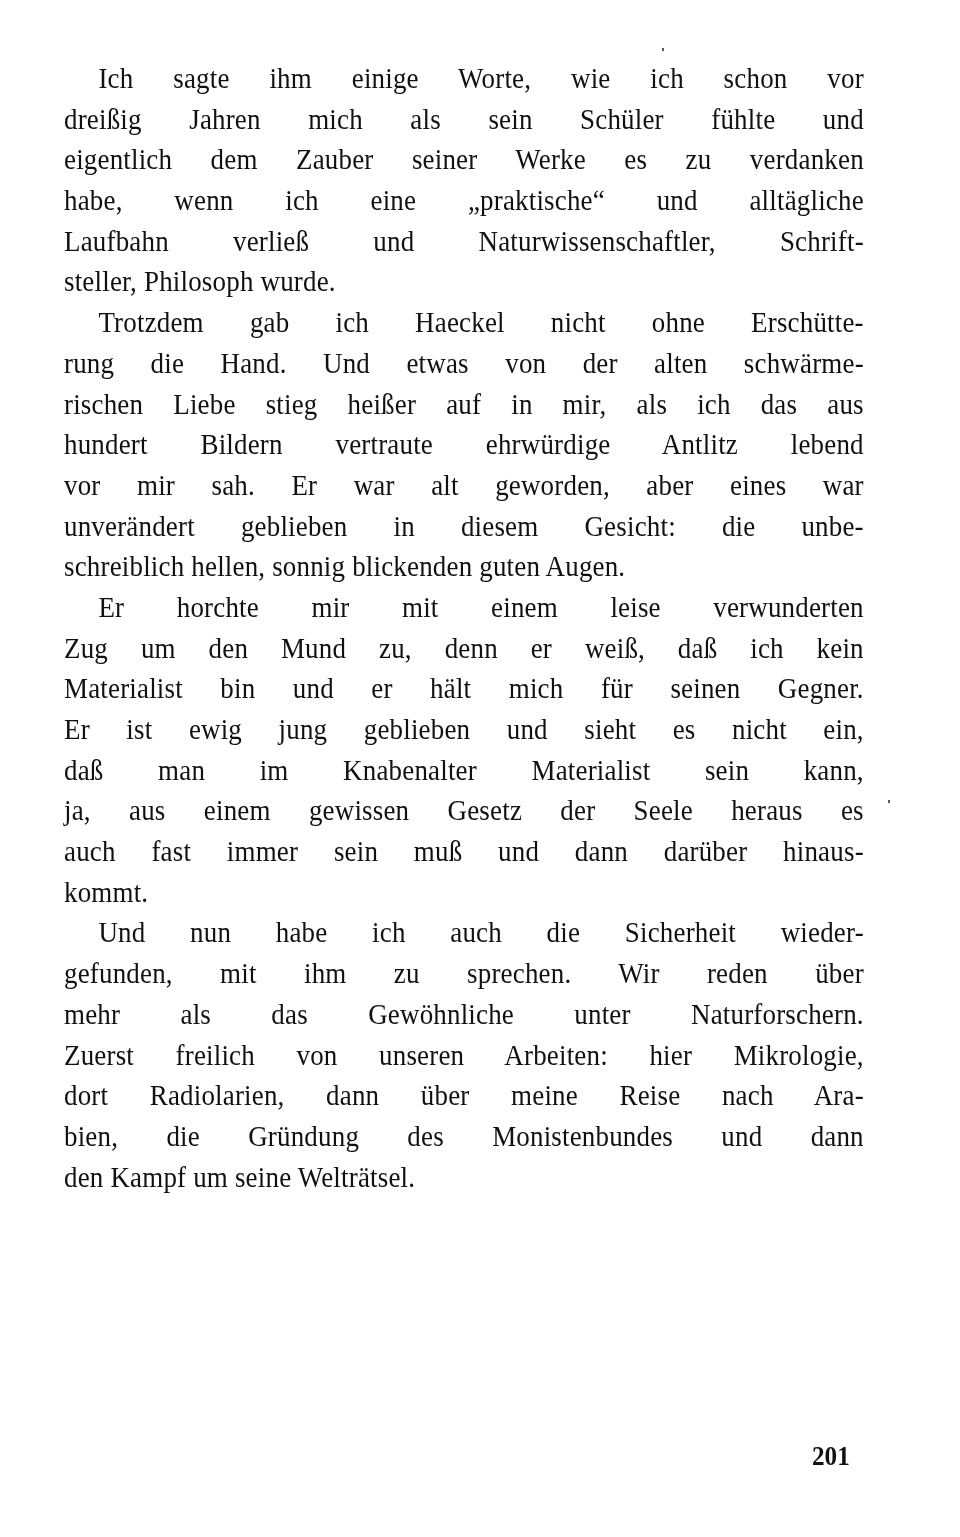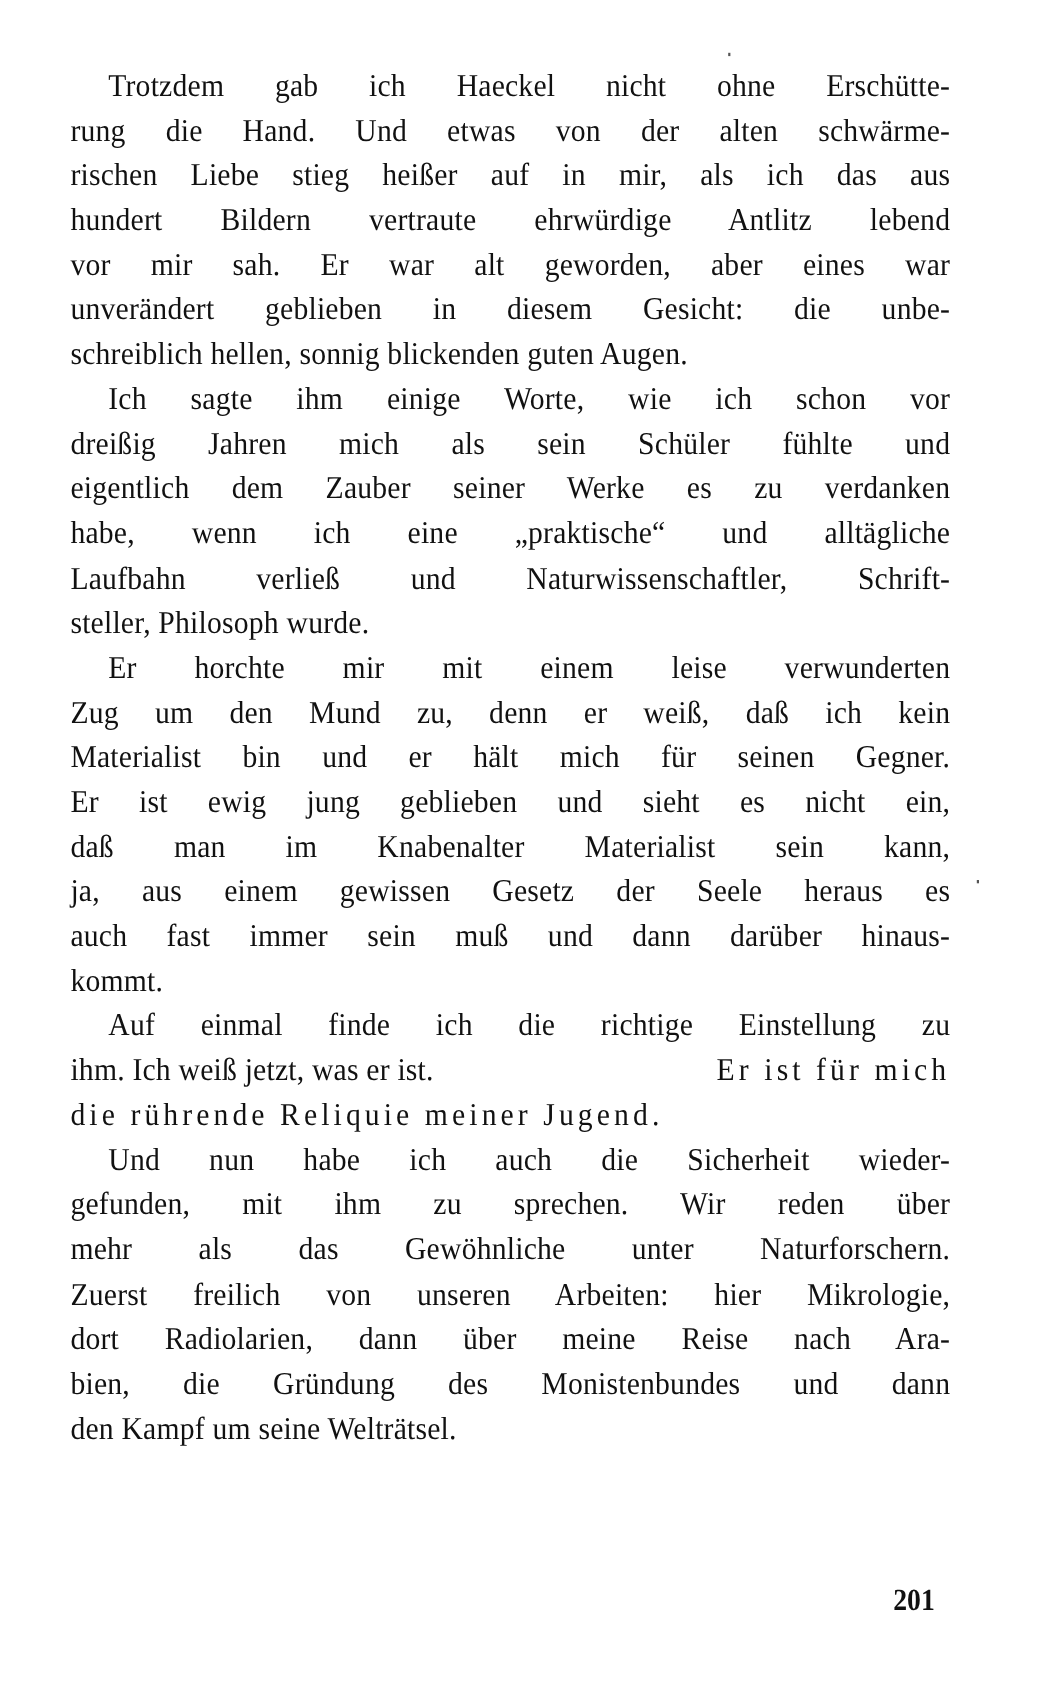--- a/index.html
+++ b/index.html
@@ -59,57 +59,49 @@
       height: 3px;
       background: #555;
     }
   </style>
 </head>
 <body>
 
 <div class="page">
 
   <div>
+    <div class="line indent">Ich sagte ihm einige Worte, wie ich schon vor</div>
+    <div class="line">dreißig Jahren mich als sein Schüler fühlte und</div>
+    <div class="line">eigentlich dem Zauber seiner Werke es zu verdanken</div>
+    <div class="line">habe, wenn ich eine „praktische“ und alltägliche</div>
+    <div class="line">Laufbahn verließ und Naturwissenschaftler, Schrift-</div>
+    <div class="line last">steller, Philosoph wurde.</div>
+  </div>
+
+  <div>
     <div class="line indent">Trotzdem gab ich Haeckel nicht ohne Erschütte-</div>
     <div class="line">rung die Hand. Und etwas von der alten schwärme-</div>
     <div class="line">rischen Liebe stieg heißer auf in mir, als ich das aus</div>
     <div class="line">hundert Bildern vertraute ehrwürdige Antlitz lebend</div>
     <div class="line">vor mir sah. Er war alt geworden, aber eines war</div>
     <div class="line">unverändert geblieben in diesem Gesicht: die unbe-</div>
     <div class="line last">schreiblich hellen, sonnig blickenden guten Augen.</div>
-  </div>
-
-  <div>
-    <div class="line indent">Ich sagte ihm einige Worte, wie ich schon vor</div>
-    <div class="line">dreißig Jahren mich als sein Schüler fühlte und</div>
-    <div class="line">eigentlich dem Zauber seiner Werke es zu verdanken</div>
-    <div class="line">habe, wenn ich eine „praktische“ und alltägliche</div>
-    <div class="line">Laufbahn verließ und Naturwissenschaftler, Schrift-</div>
-    <div class="line last">steller, Philosoph wurde.</div>
   </div>
 
   <div>
     <div class="line indent">Er horchte mir mit einem leise verwunderten</div>
     <div class="line">Zug um den Mund zu, denn er weiß, daß ich kein</div>
     <div class="line">Materialist bin und er hält mich für seinen Gegner.</div>
     <div class="line">Er ist ewig jung geblieben und sieht es nicht ein,</div>
     <div class="line">daß man im Knabenalter Materialist sein kann,</div>
     <div class="line">ja, aus einem gewissen Gesetz der Seele heraus es</div>
     <div class="line">auch fast immer sein muß und dann darüber hinaus-</div>
     <div class="line last">kommt.</div>
   </div>
 
-  <div>
-    <div class="line indent">Auf einmal finde ich die richtige Einstellung zu</div>
-    <div class="line" style="display:flex; justify-content:space-between; text-align-last:auto;">
-      <span>ihm. Ich weiß jetzt, was er ist.</span>
-      <span class="spaced">Er ist für mich</span>
-    </div>
-    <div class="line last spaced">die rührende Reliquie meiner Jugend.</div>
-  </div>
 
   <div>
     <div class="line indent">Und nun habe ich auch die Sicherheit wieder-</div>
     <div class="line">gefunden, mit ihm zu sprechen. Wir reden über</div>
     <div class="line">mehr als das Gewöhnliche unter Naturforschern.</div>
     <div class="line">Zuerst freilich von unseren Arbeiten: hier Mikrologie,</div>
     <div class="line">dort Radiolarien, dann über meine Reise nach Ara-</div>
     <div class="line">bien, die Gründung des Monistenbundes und dann</div>
     <div class="line last">den Kampf um seine Welträtsel.</div>
   </div>

